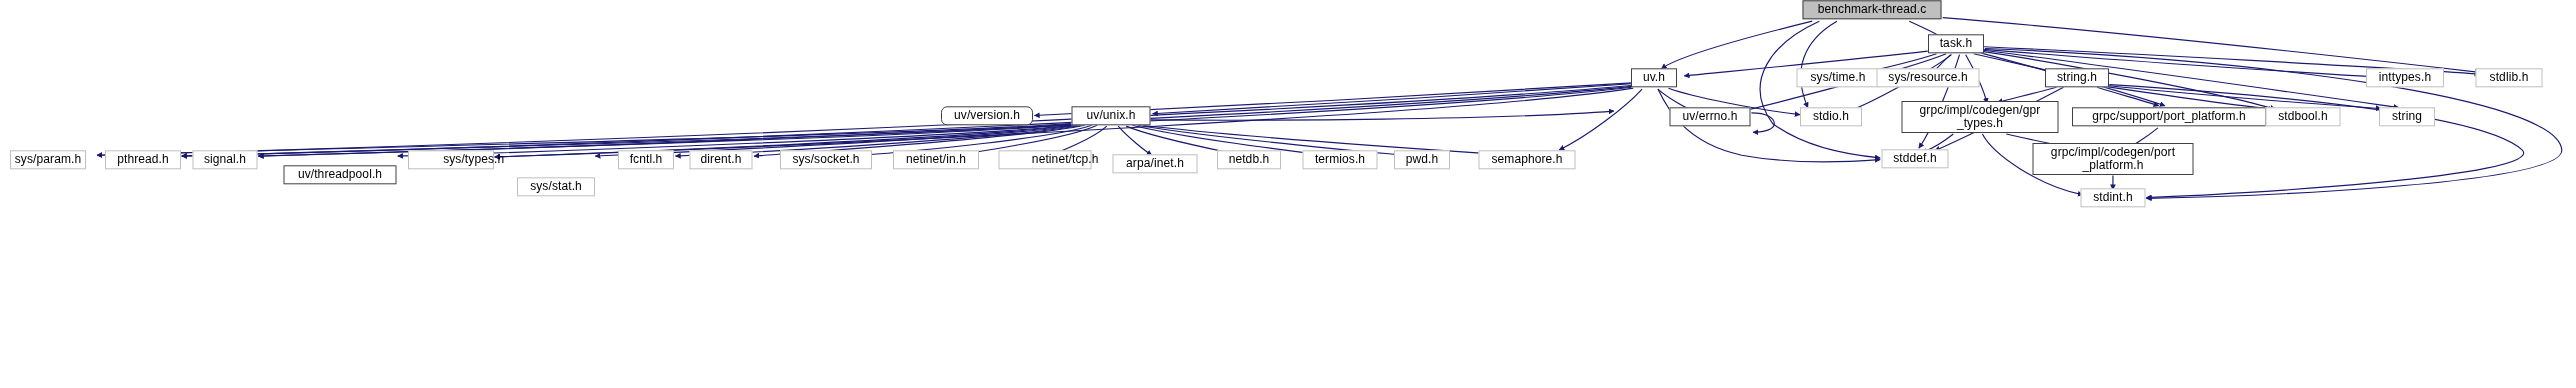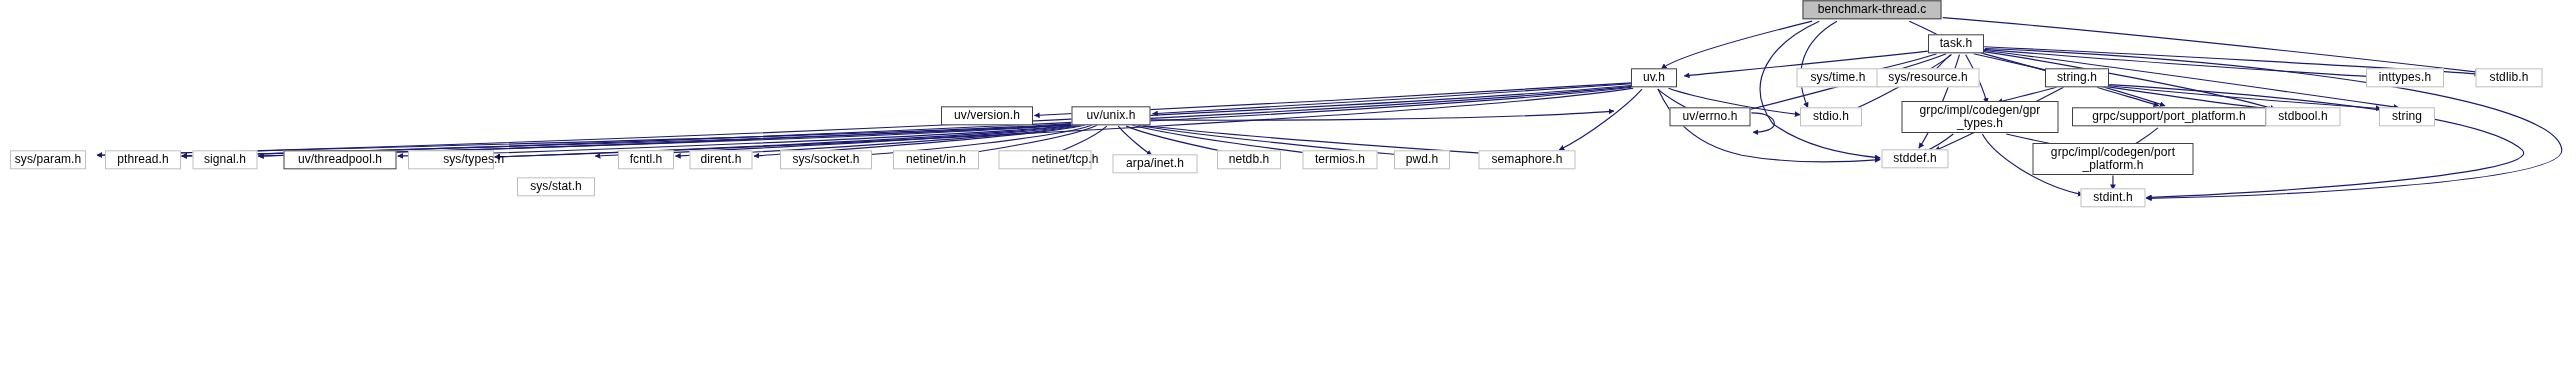--- a/index.html
+++ b/index.html
@@ -120,37 +120,37 @@
   </svg>
   <div id="nodes">
       <div class="node root" style="left: 1872px; top: 9.7px; width: 139px; height: 19.4px;">benchmark-thread.c</div>
       <div class="node strong" style="left: 1956px; top: 44px; width: 56px; height: 19.4px;">task.h</div>
       <div class="node strong" style="left: 1654px; top: 78px; width: 46px; height: 19.4px;">uv.h</div>
       <div class="node" style="left: 1838px; top: 78px; width: 83px; height: 19.4px;">sys/time.h</div>
       <div class="node" style="left: 1928px; top: 78px; width: 103px; height: 19.4px;">sys/resource.h</div>
       <div class="node strong" style="left: 2077px; top: 78px; width: 64px; height: 19.4px;">string.h</div>
       <div class="node" style="left: 2405px; top: 78px; width: 78px; height: 19.4px;">inttypes.h</div>
       <div class="node" style="left: 2509px; top: 78px; width: 67px; height: 19.4px;">stdlib.h</div>
-      <div class="node strong" style="left: 987px; top: 116px; width: 92px; height: 19.4px;">uv/version.h</div>
+      <div class="node strong" style="left: 987px; top: 116px; width: 92px; height: 19.4px; border-radius: 6px;">uv/version.h</div>
       <div class="node strong" style="left: 1111px; top: 116px; width: 79px; height: 19.4px;">uv/unix.h</div>
       <div class="node strong" style="left: 1710px; top: 117px; width: 81px; height: 19.4px;">uv/errno.h</div>
       <div class="node" style="left: 1831px; top: 117px; width: 62px; height: 19.4px;">stdio.h</div>
       <div class="node strong" style="left: 1980px; top: 117px; width: 157px; height: 32px;">grpc/impl/codegen/gpr
 _types.h</div>
       <div class="node strong" style="left: 2169px; top: 117px; width: 194px; height: 19.4px;">grpc/support/port_platform.h</div>
       <div class="node" style="left: 2303px; top: 117px; width: 75px; height: 19.4px;">stdbool.h</div>
       <div class="node" style="left: 2407px; top: 117px; width: 56px; height: 19.4px;">string</div>
       <div class="node" style="left: 1915px; top: 159px; width: 67px; height: 19.4px;">stddef.h</div>
       <div class="node strong" style="left: 2113px; top: 159px; width: 161px; height: 32px;">grpc/impl/codegen/port
 _platform.h</div>
       <div class="node" style="left: 2113px; top: 198px; width: 65px; height: 19.4px;">stdint.h</div>
       <div class="node" style="left: 48px; top: 160px; width: 76px; height: 19.4px;">sys/param.h</div>
       <div class="node" style="left: 143px; top: 160px; width: 76px; height: 19.4px;">pthread.h</div>
       <div class="node" style="left: 225px; top: 160px; width: 65px; height: 19.4px;">signal.h</div>
-      <div class="node strong" style="left: 340px; top: 160px; width: 113px; height: 19.4px;">uv/threadpool.h</div>
+      <div class="node strong" style="left: 340px; top: 175px; width: 113px; height: 19.4px;">uv/threadpool.h</div>
       <div class="node" style="left: 451px; top: 160px; width: 86px; height: 19.4px; padding-left: 48px;">sys/types.h</div>
       <div class="node" style="left: 556px; top: 160px; width: 78px; height: 19.4px; margin-top: 27px;">sys/stat.h</div>
       <div class="node" style="left: 646px; top: 160px; width: 56px; height: 19.4px;">fcntl.h</div>
       <div class="node" style="left: 721px; top: 160px; width: 63px; height: 19.4px;">dirent.h</div>
       <div class="node" style="left: 826px; top: 160px; width: 92px; height: 19.4px;">sys/socket.h</div>
       <div class="node" style="left: 936px; top: 160px; width: 86px; height: 19.4px;">netinet/in.h</div>
       <div class="node" style="left: 1045px; top: 160px; width: 93px; height: 19.4px; padding-left: 43px;">netinet/tcp.h</div>
       <div class="node" style="left: 1155px; top: 144px; width: 85px; height: 19.4px; margin-top: 20px;">arpa/inet.h</div>
       <div class="node" style="left: 1249px; top: 160px; width: 64px; height: 19.4px;">netdb.h</div>
       <div class="node" style="left: 1340px; top: 160px; width: 75px; height: 19.4px;">termios.h</div>

